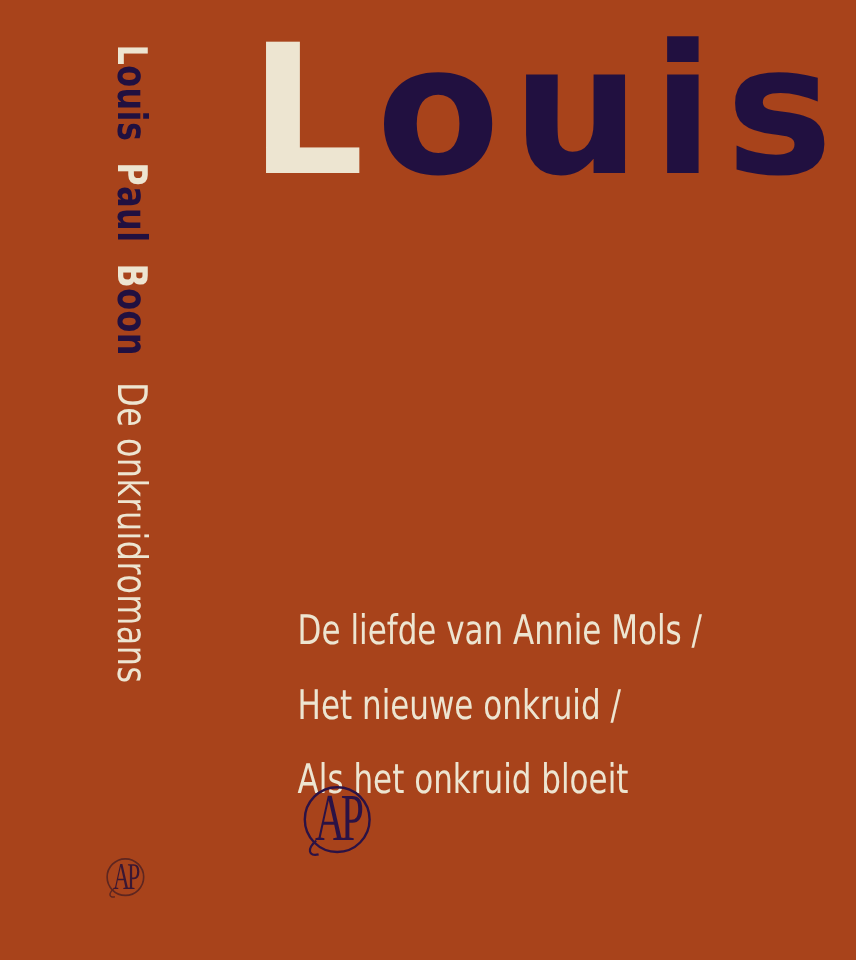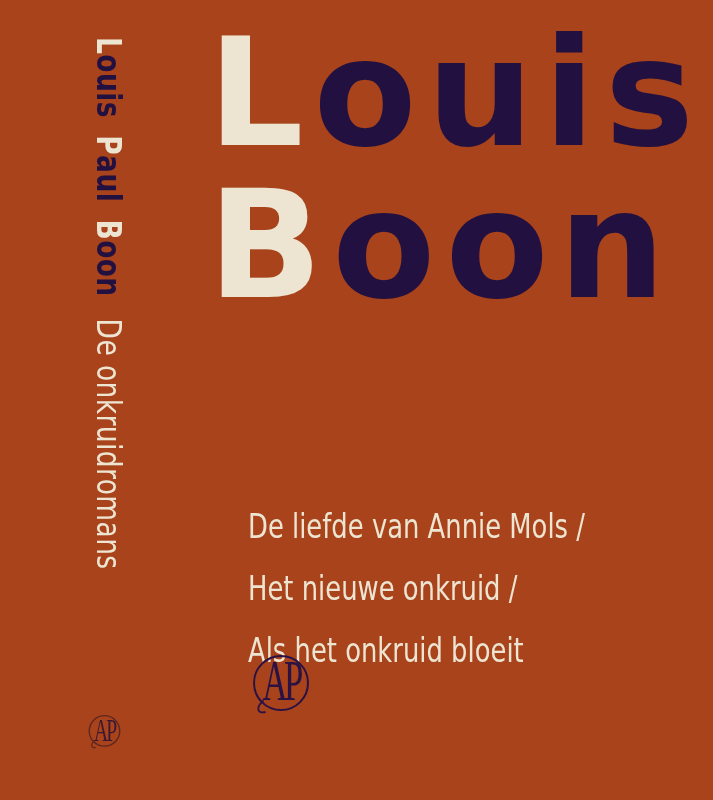--- a/index.html
+++ b/index.html
@@ -78,21 +78,20 @@
 
   <div class="spine-text">
     <span class="word"><span class="initial">L</span><span class="rest">ouis</span></span>
     <span class="word"><span class="initial">P</span><span class="rest">aul</span></span>
     <span class="word"><span class="initial">B</span><span class="rest">oon</span></span>
     <span class="series">De onkruidromans</span>
   </div>
 
   <div class="big-name">
     <div><span class="initial">L</span><span class="rest">ouis</span></div>
-    <div><span class="initial">B</span><span class="rest">oon</span></div>
   </div>
 
   <div class="titles">
     <div>De liefde van Annie Mols /</div>
     <div>Het nieuwe onkruid /</div>
     <div>Als het onkruid bloeit</div>
   </div>
 
   <div class="logo-cover">
     <svg width="62" height="62" viewBox="0 0 62 62">

